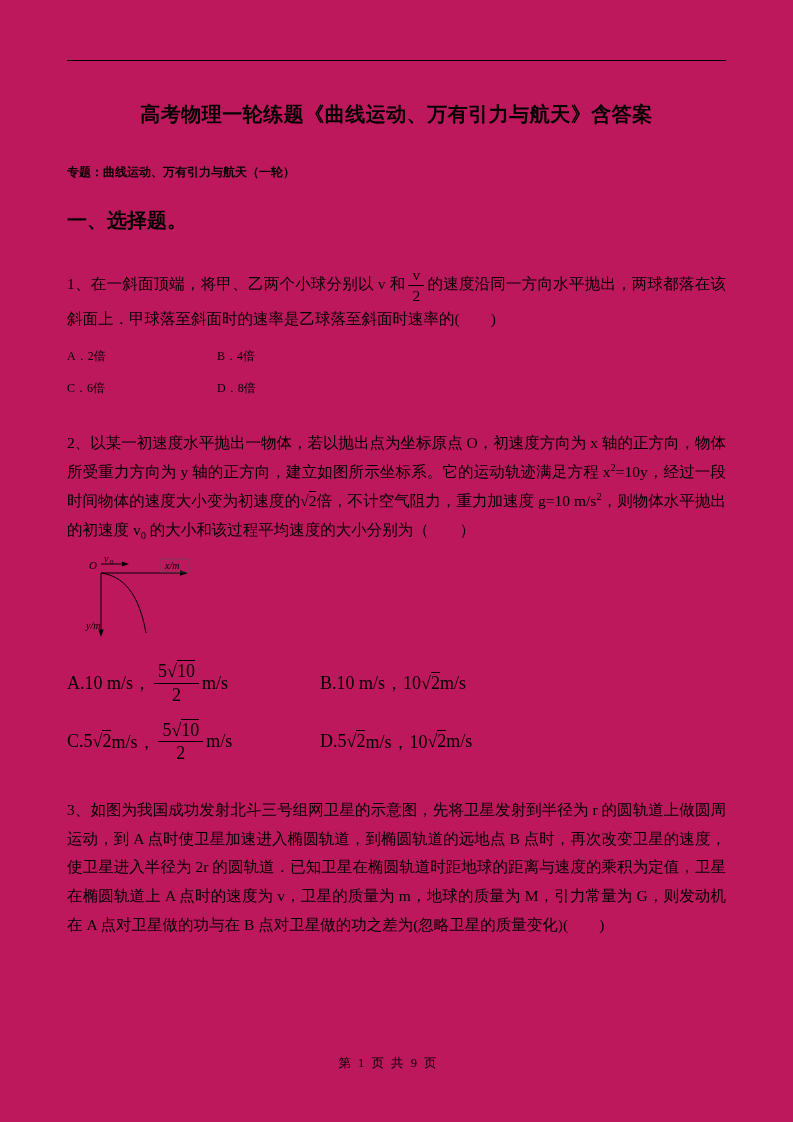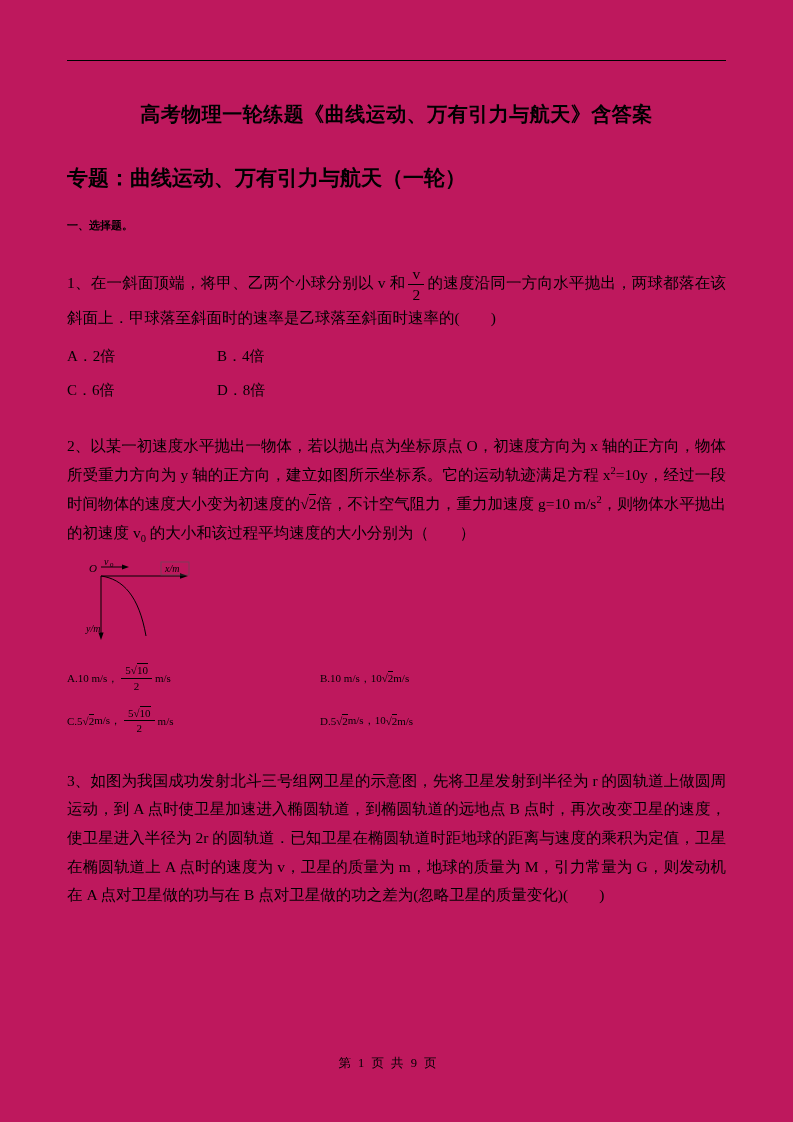--- a/index.html
+++ b/index.html
@@ -9,30 +9,30 @@
     font-family:"Liberation Serif","DejaVu Serif",serif; color:#000;
     padding:0 67px; overflow:hidden;
   }
   .top-rule { border:none; border-top:1.5px solid #000; margin-top:60px; }
   .title {
     font-family:"Liberation Serif","DejaVu Serif",serif; font-weight:bold;
     font-size:20px; text-align:center; margin-top:40px; letter-spacing:.5px;
   }
   .topic {
     font-family:"Liberation Sans","DejaVu Sans",sans-serif; font-weight:bold;
-    font-size:21px; margin-top:36px;
+    font-size:12px; margin-top:36px;
   }
   .section {
     font-family:"Liberation Sans","DejaVu Sans",sans-serif; font-weight:bold;
-    font-size:11px; margin-top:26px;
+    font-size:20px; margin-top:26px;
   }
   .qtext { font-size:15.5px; line-height:1.85; text-align:justify; margin-top:32px; }
-  .opts-row { display:flex; margin-top:15px; font-size:15px; }
+  .opts-row { display:flex; margin-top:15px; font-size:12px; }
   .opts-row .opt { width:150px; }
-  .opt2-row { display:flex; align-items:center; margin-top:14px; font-size:11px; }
+  .opt2-row { display:flex; align-items:center; margin-top:14px; font-size:18px; }
   .opt2-row .optcell { width:253px; display:inline-flex; align-items:center; }
   .opt2-row .optcell2 { display:inline-flex; align-items:center; }
   .frac { display:inline-flex; flex-direction:column; align-items:center;
           vertical-align:middle; margin:0 3px; line-height:1.15; }
   .frac .fnum { border-bottom:1.2px solid #000; padding:0 4px 1px; }
   .frac .fden { padding-top:1px; }
   .sqrt { white-space:nowrap; }
   .sqrt .radicand { border-top:1.1px solid #000; }
   sup, sub { font-size:.68em; }
   .fig { margin:10px 0 2px 18px; }

